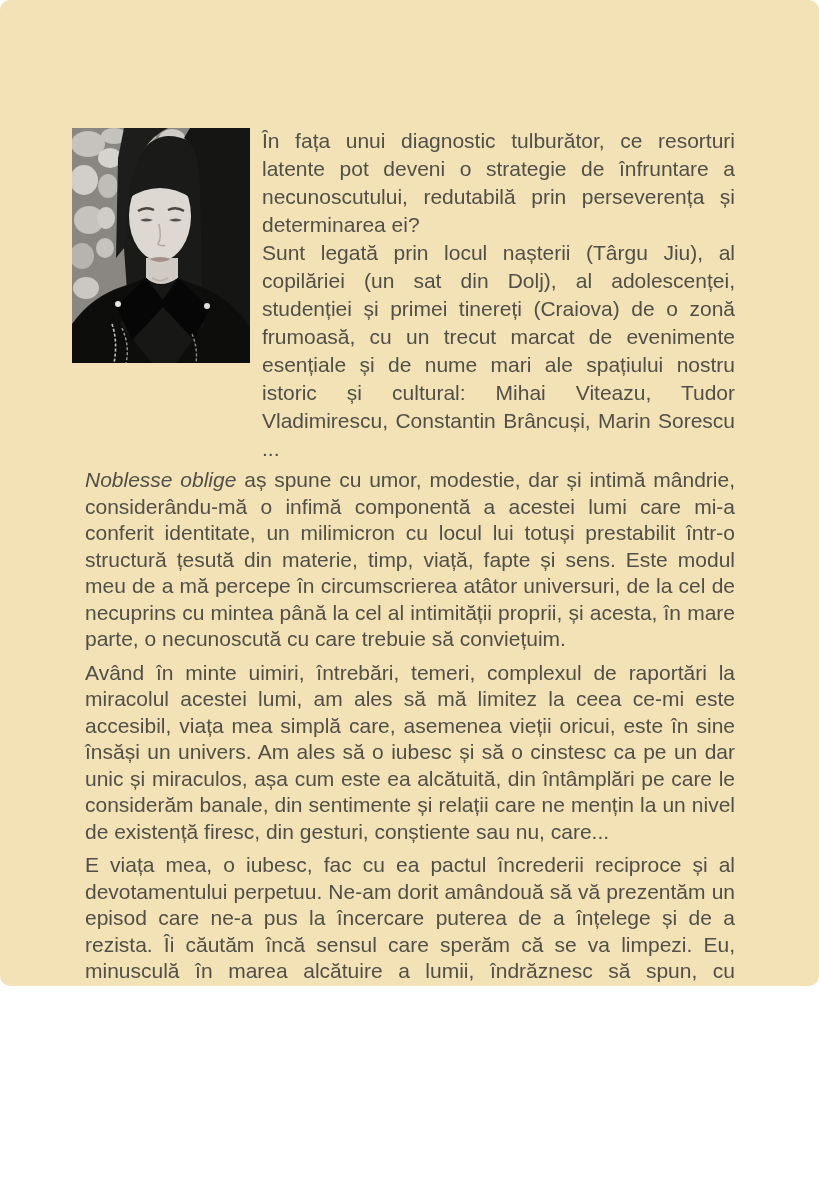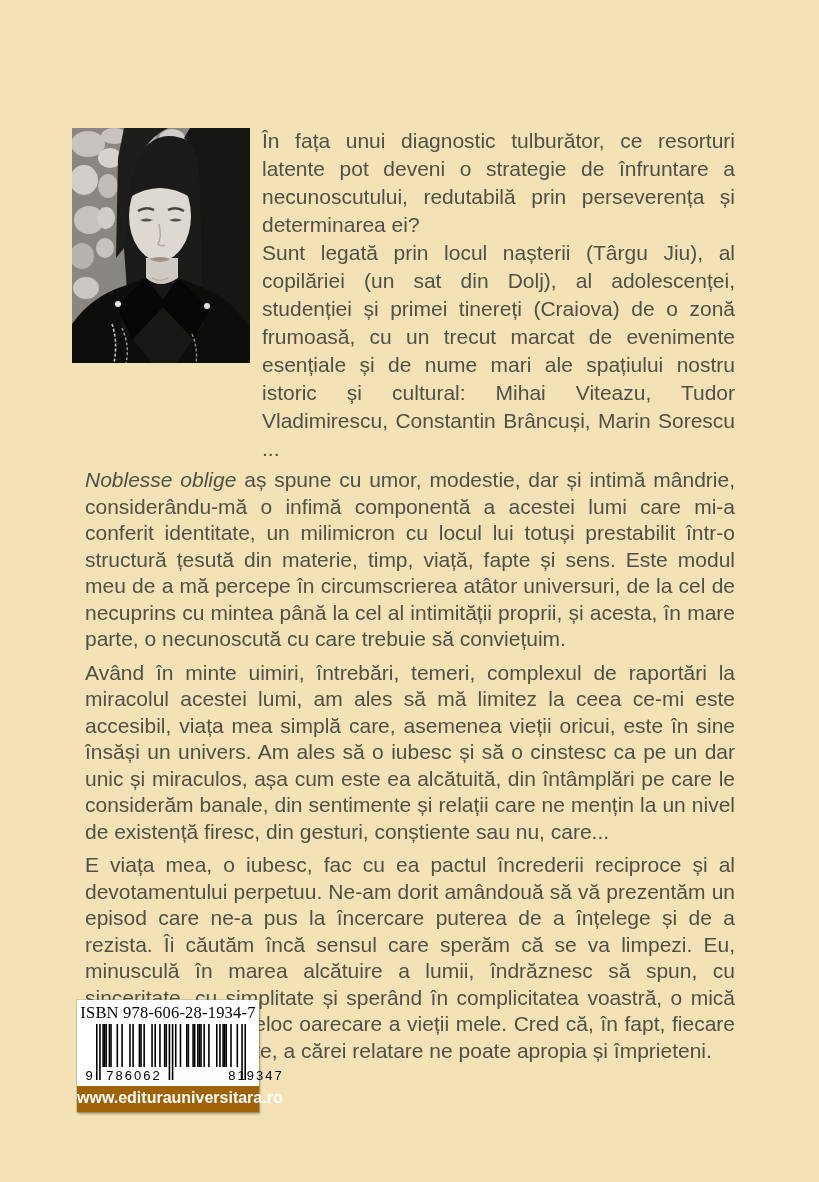--- a/index.html
+++ b/index.html
@@ -1,22 +1,23 @@
 <!DOCTYPE html>
 <html><head>
 <meta charset="utf-8">
 <style>
   html,body{margin:0;padding:0;}
   .page{
     position:relative;
-    width:819px;height:1182px;
+    width:819px;height:986px;
     background:#f2e2b5;
     font-family:"Liberation Sans",sans-serif;
     color:#504f48;
     overflow:hidden;
+    border-radius:10px;
   }
   .photo{
     position:absolute;left:72px;top:128px;
     width:178px;height:235px;
   }
   .photo svg{display:block;width:178px;height:235px;}
   .content{
     position:absolute;left:85px;top:127px;width:650px;
   }
   .beside{margin-left:177px;}

